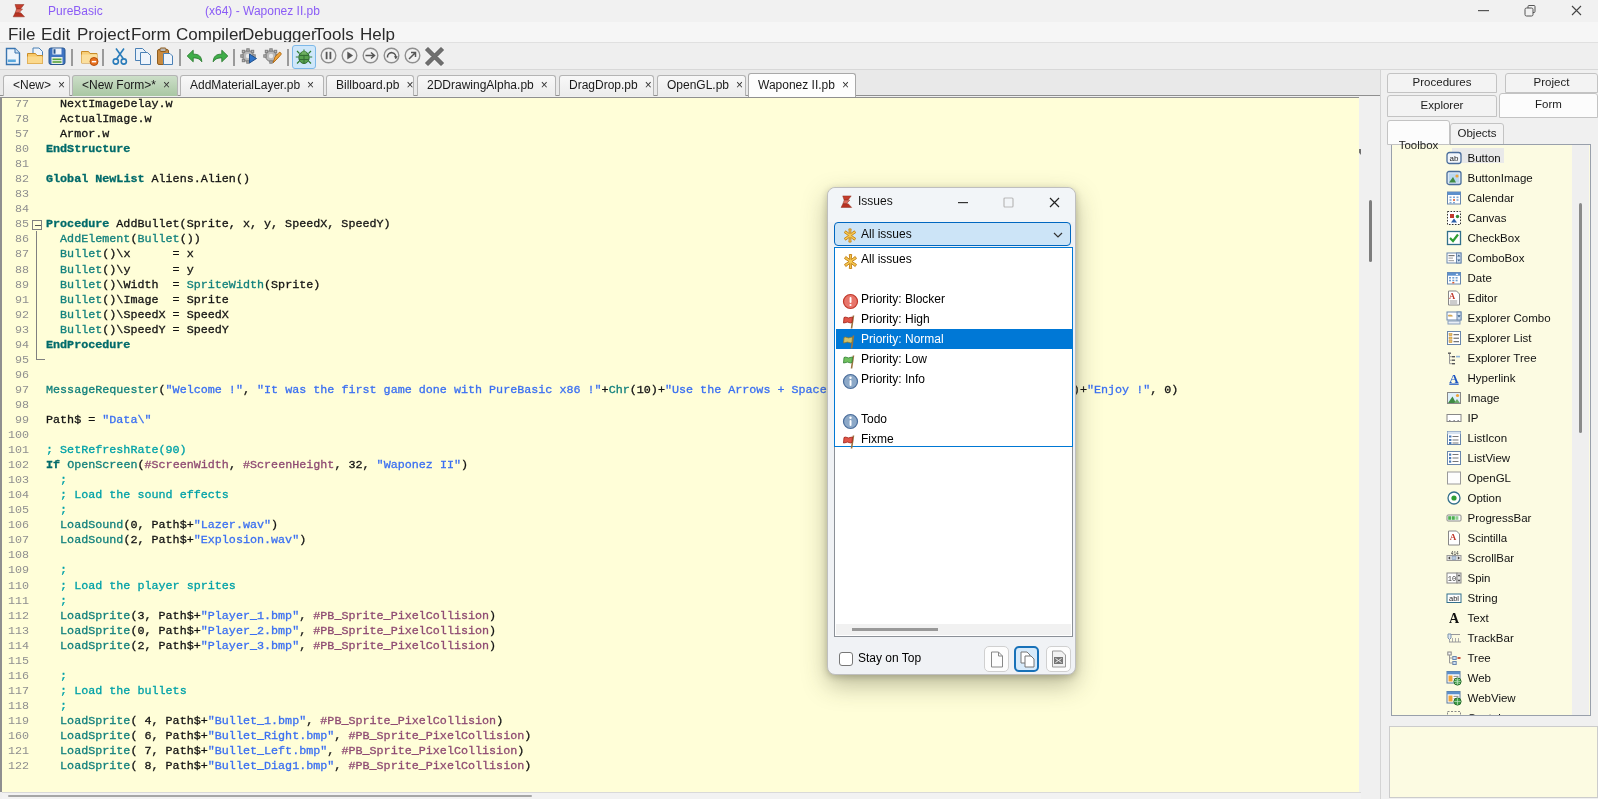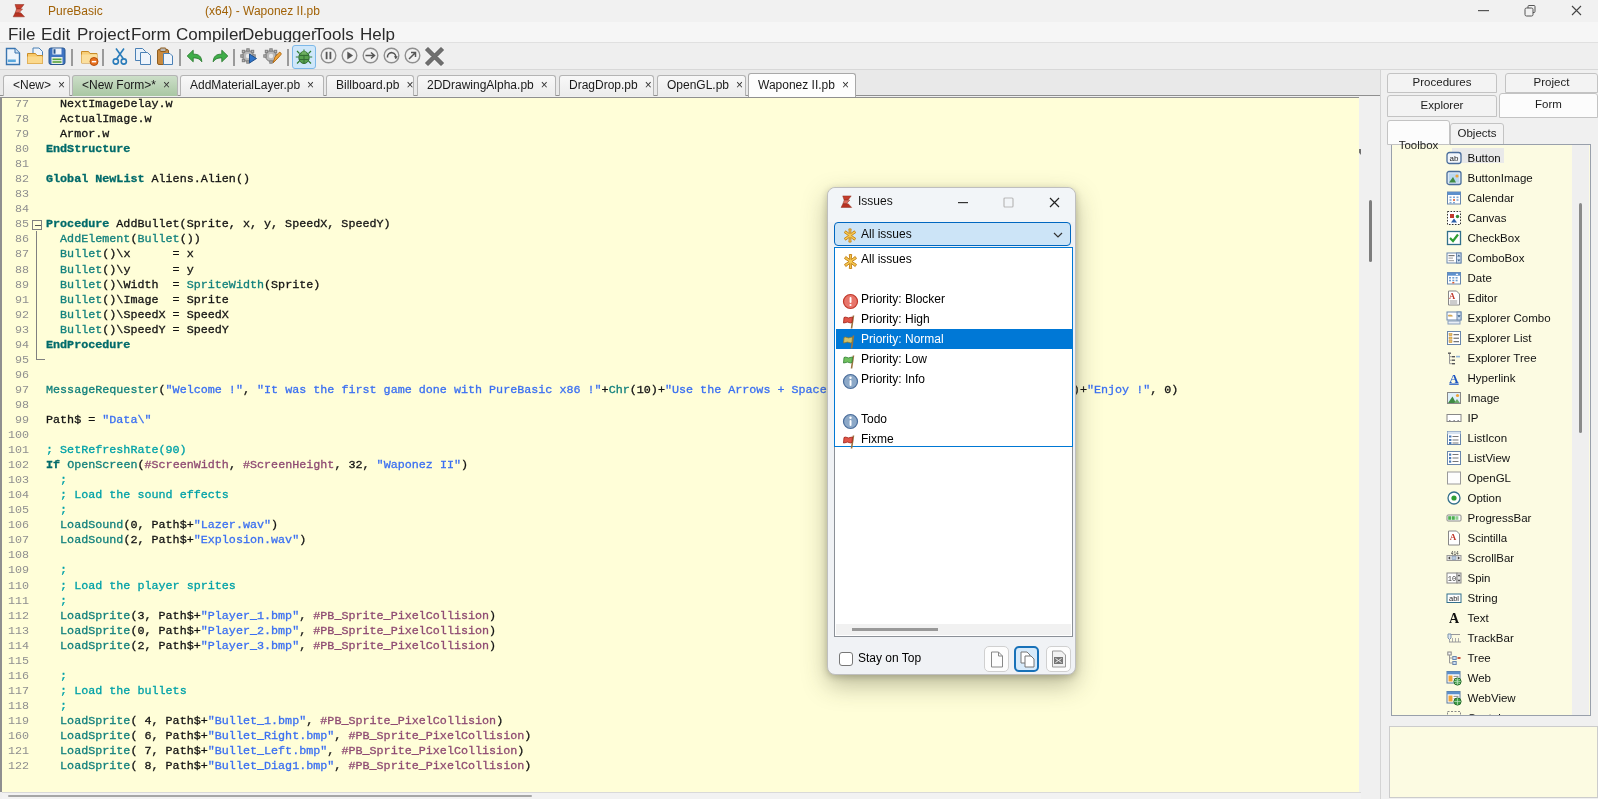--- a/index.html
+++ b/index.html
@@ -1,19 +1,19 @@
 <!DOCTYPE html>
 <html><head><meta charset="utf-8"><style>
 *{margin:0;padding:0;box-sizing:border-box}
 html,body{width:1598px;height:799px;overflow:hidden}
 body{position:relative;font-family:"Liberation Sans",sans-serif;background:#f0f0f0;-webkit-font-smoothing:antialiased}
 .abs{position:absolute}
 
 #titlebar{left:0;top:0;width:1598px;height:22px;background:#f1f1f1}
-#titlebar .t{position:absolute;top:4px;font-size:12px;color:#a16207}
+#titlebar .t{position:absolute;top:4px;font-size:12px;color:#8b5cf6}
 #menubar{left:0;top:22px;width:1598px;height:20px;background:#f6f6f6}
 #menubar span{position:absolute;top:3px;font-size:17px;color:#2b2b2b}
 #toolbar{left:0;top:42px;width:1598px;height:28px;background:#efefef;border-top:1px solid #e0e0e0;border-bottom:1px solid #d8d8d8}
 .tsep{position:absolute;top:6px;width:2px;height:17px;background:#9b9b9b}
 .ticon{position:absolute;top:4px}
 #tabbar{left:0;top:70px;width:1598px;height:26px;background:#e9e9e9;border-bottom:1px solid #8f8f8f}
 .tab{position:absolute;top:5px;height:21px;border:1px solid #b4b4b4;border-bottom:none;border-radius:3px 3px 0 0;background:linear-gradient(#f8f8f8,#ececec);font-size:12px;color:#1a1a1a;white-space:nowrap;padding:2px 8px 0 9px}
 .tab .x{font-size:12px;color:#333;margin-left:7px}
 .tab.green{background:linear-gradient(#ccdec8,#a9c7a3)}
 .tab.act{top:3px;height:24px;background:#fdfdfd;border-color:#a8a8a8;z-index:3;padding-top:4px}
@@ -219,21 +219,21 @@
  <div class="tab" style="left:326px;width:88px">Billboard.pb<span class="x">×</span></div>
  <div class="tab" style="left:417px;width:139px">2DDrawingAlpha.pb<span class="x">×</span></div>
  <div class="tab" style="left:559px;width:95px">DragDrop.pb<span class="x">×</span></div>
  <div class="tab" style="left:657px;width:89px">OpenGL.pb<span class="x">×</span></div>
  <div class="tab act" style="left:748px;width:108px">Waponez II.pb<span class="x">×</span></div>
  <div class="abs" id="tabdrop"></div>
 </div>
 <div class="abs" id="editor">
 <div class="cl"><b class="no">77</b><span>  NextImageDelay.w</span></div>
 <div class="cl"><b class="no">78</b><span>  ActualImage.w</span></div>
-<div class="cl"><b class="no">79</b><span>  Armor.w</span></div>
+<div class="cl"><b class="no">57</b><span>  Armor.w</span></div>
 <div class="cl"><b class="no">80</b><span><i class="k">EndStructure</i></span></div>
 <div class="cl"><b class="no">81</b><span></span></div>
 <div class="cl"><b class="no">82</b><span><i class="k">Global</i> <i class="k">NewList</i> Aliens.Alien()</span></div>
 <div class="cl"><b class="no">83</b><span></span></div>
 <div class="cl"><b class="no">84</b><span></span></div>
 <div class="cl"><b class="no">85</b><span><i class="k">Procedure</i> AddBullet(Sprite, x, y, SpeedX, SpeedY)</span></div>
 <div class="cl"><b class="no">86</b><span>  <i class="f">AddElement</i>(<i class="f">Bullet</i>())</span></div>
 <div class="cl"><b class="no">87</b><span>  <i class="f">Bullet</i>()\x      = x</span></div>
 <div class="cl"><b class="no">88</b><span>  <i class="f">Bullet</i>()\y      = y</span></div>
 <div class="cl"><b class="no">89</b><span>  <i class="f">Bullet</i>()\Width  = <i class="f">SpriteWidth</i>(Sprite)</span></div>

